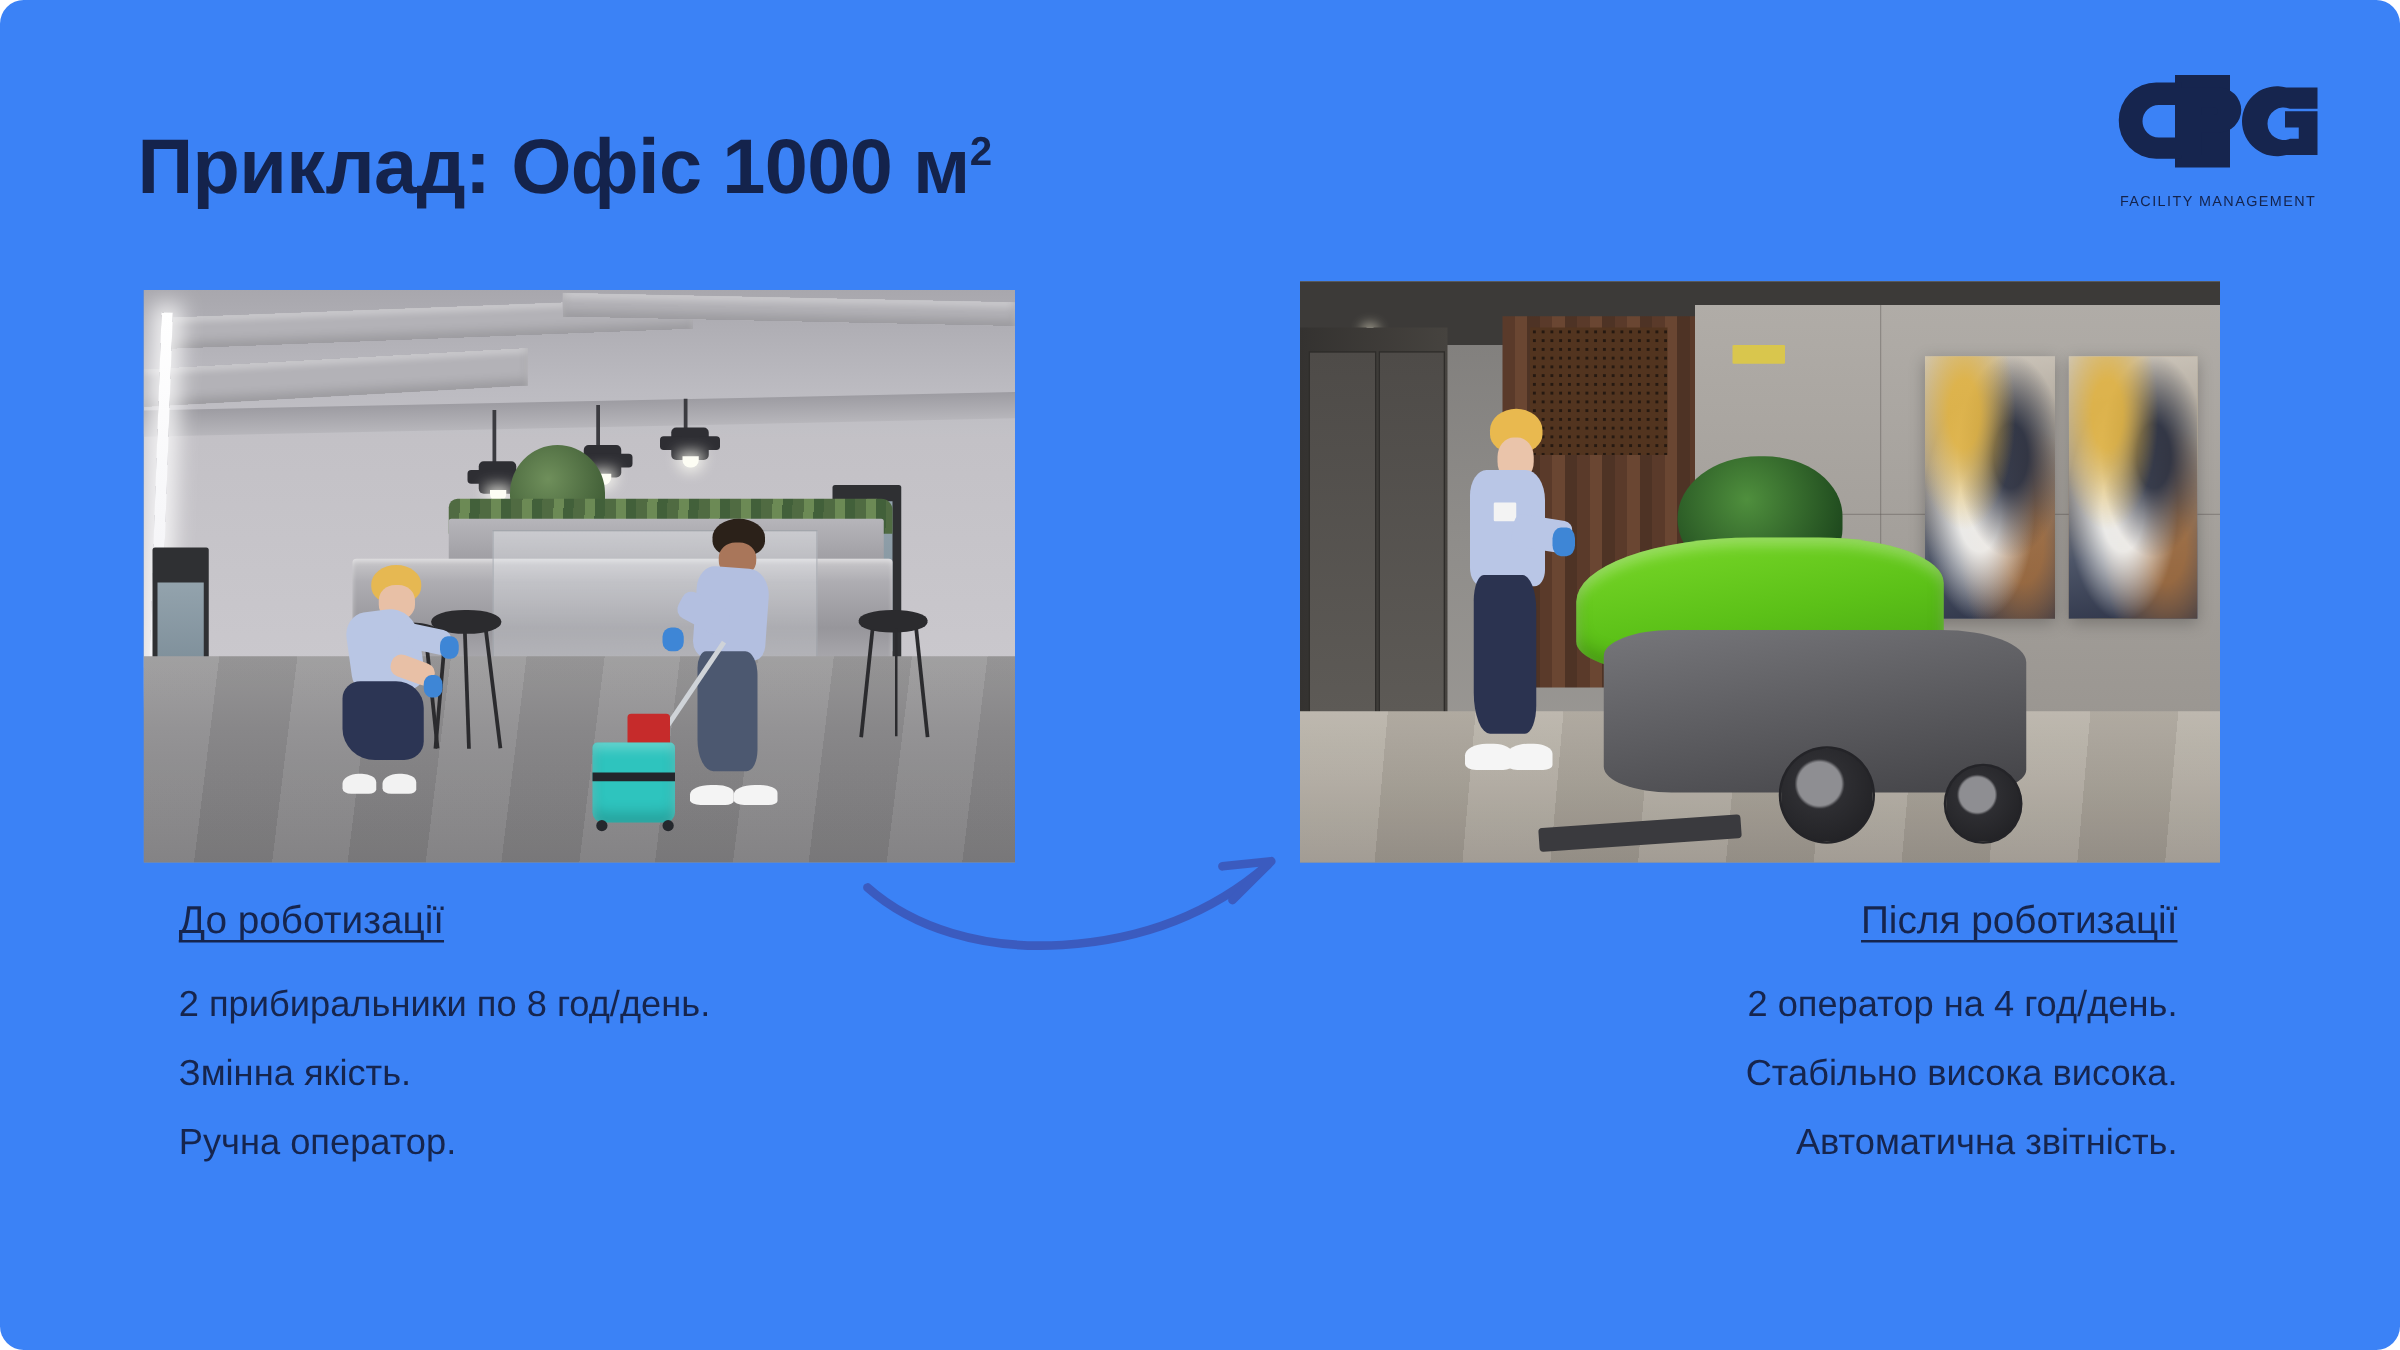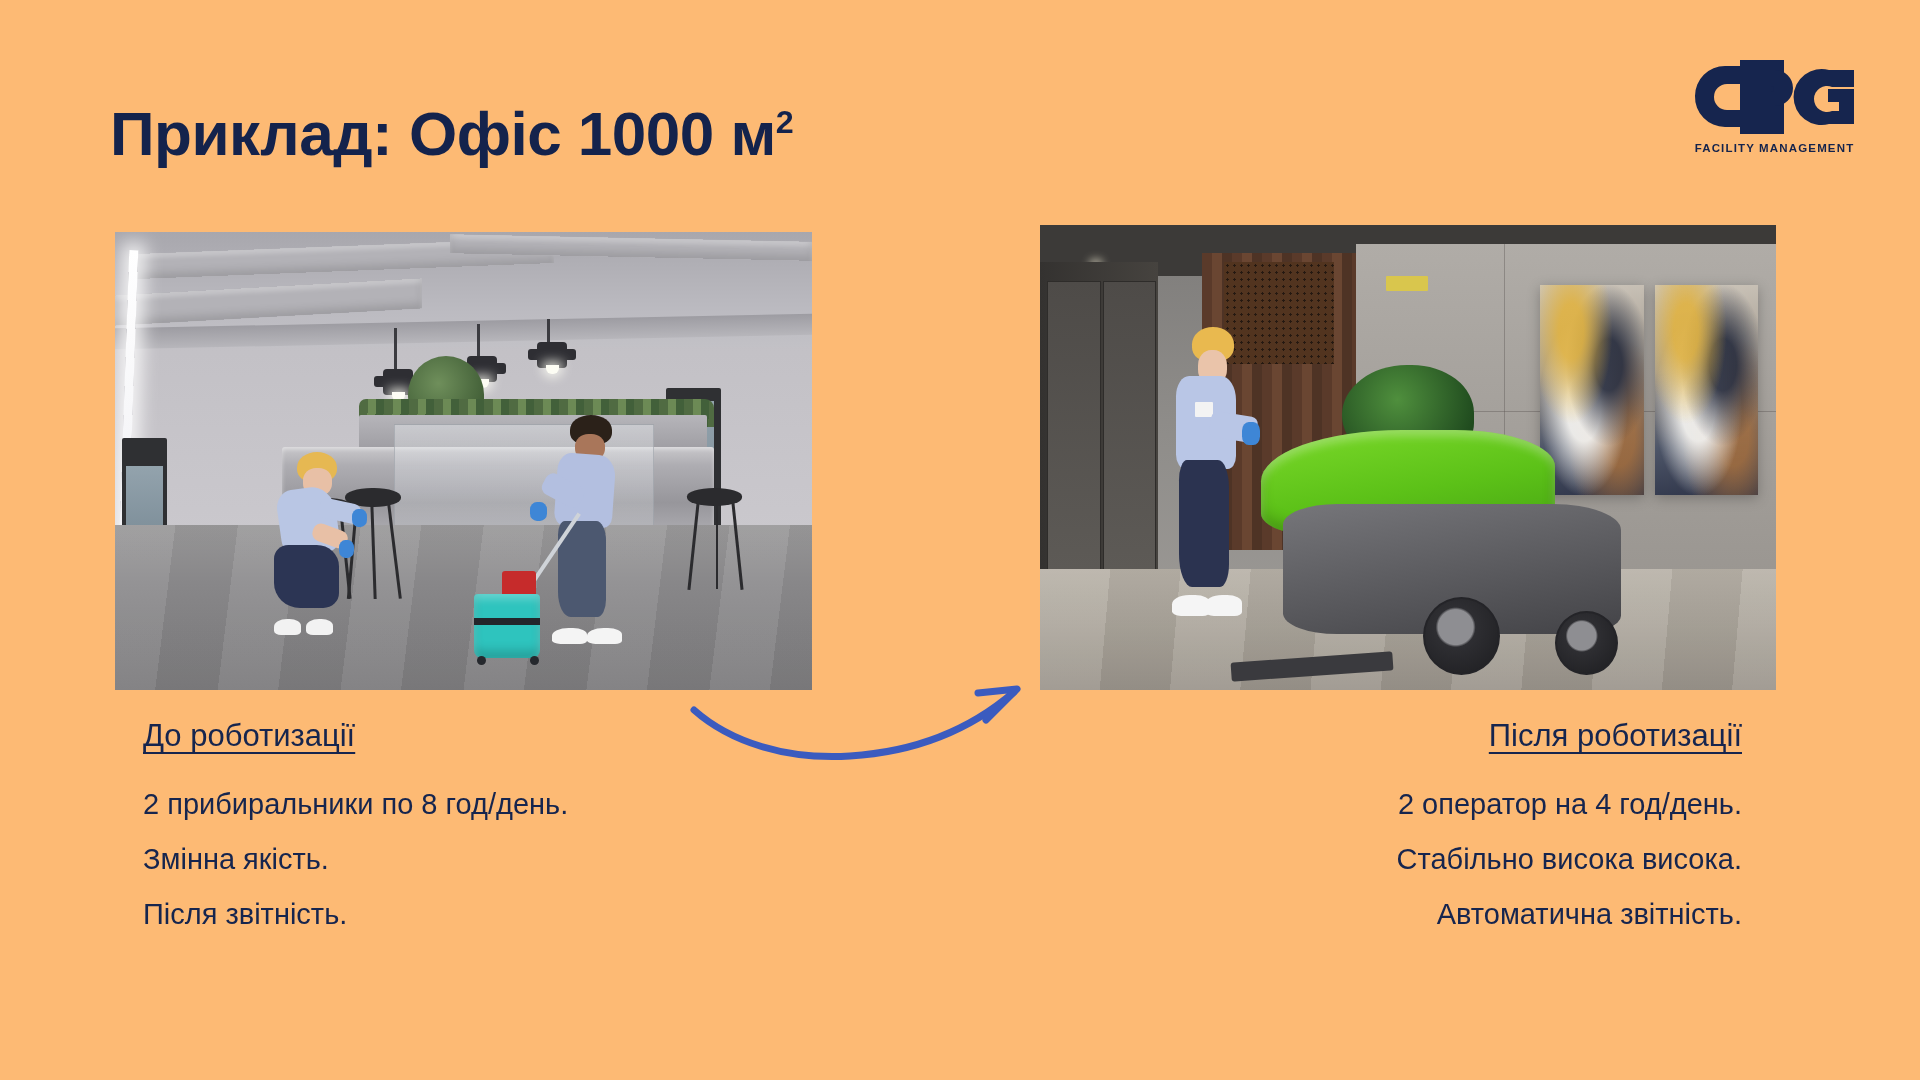--- a/index.html
+++ b/index.html
@@ -11,21 +11,22 @@
     width: 1920px;
     height: 1080px;
     overflow: hidden;
     font-family: "Liberation Sans", sans-serif;
     color: #14234c;
     position: relative;
   }
   .slide {
     position: absolute;
     inset: 0;
-    background: #fdba74;
+    background: #3b82f6;
+    border-radius: 19px;
   }
 
   
   .slide-title {
     position: absolute;
     left: 110px;
     top: 58px;
     font-size: 62px;
     font-weight: 700;
     letter-spacing: -0.5px;
@@ -47,23 +48,23 @@
     width: 175px;
     text-align: center;
   }
   .logo-mark {
     position: relative;
     height: 78px;
     width: 175px;
   }
   .logo-mark svg { display: block; width: 175px; height: 78px; }
   .logo-tagline {
-    margin-top: 6px;
+    margin-top: 20px;
     font-size: 11.5px;
-    font-weight: 700;
+    font-weight: 400;
     letter-spacing: 1.15px;
     color: #14234c;
   }
 
   
   .photo {
     position: absolute;
     overflow: hidden;
     background: #8d8f93;
   }
@@ -432,21 +433,21 @@
       <path d="M4 30 C 40 62, 96 80, 160 76 C 224 72, 280 50, 324 12" fill="none" stroke="#3b5bbf" stroke-width="7" stroke-linecap="round"></path>
       <path d="M296 40 L327 9 L288 13" fill="none" stroke="#3b5bbf" stroke-width="7" stroke-linecap="round" stroke-linejoin="round"></path>
     </svg>
   </div>
 
   <div class="col col-left">
     <div class="col-heading">До роботизації</div>
     <ul class="bullets">
       <li>2 прибиральники по 8 год/день.</li>
       <li>Змінна якість.</li>
-      <li>Після звітність.</li>
+      <li>Ручна оператор.</li>
     </ul>
   </div>
 
   <div class="col col-right">
     <div class="col-heading">Після роботизації</div>
     <ul class="bullets">
       <li>2 оператор на 4 год/день.</li>
       <li>Стабільно висока висока.</li>
       <li>Автоматична звітність.</li>
     </ul>

